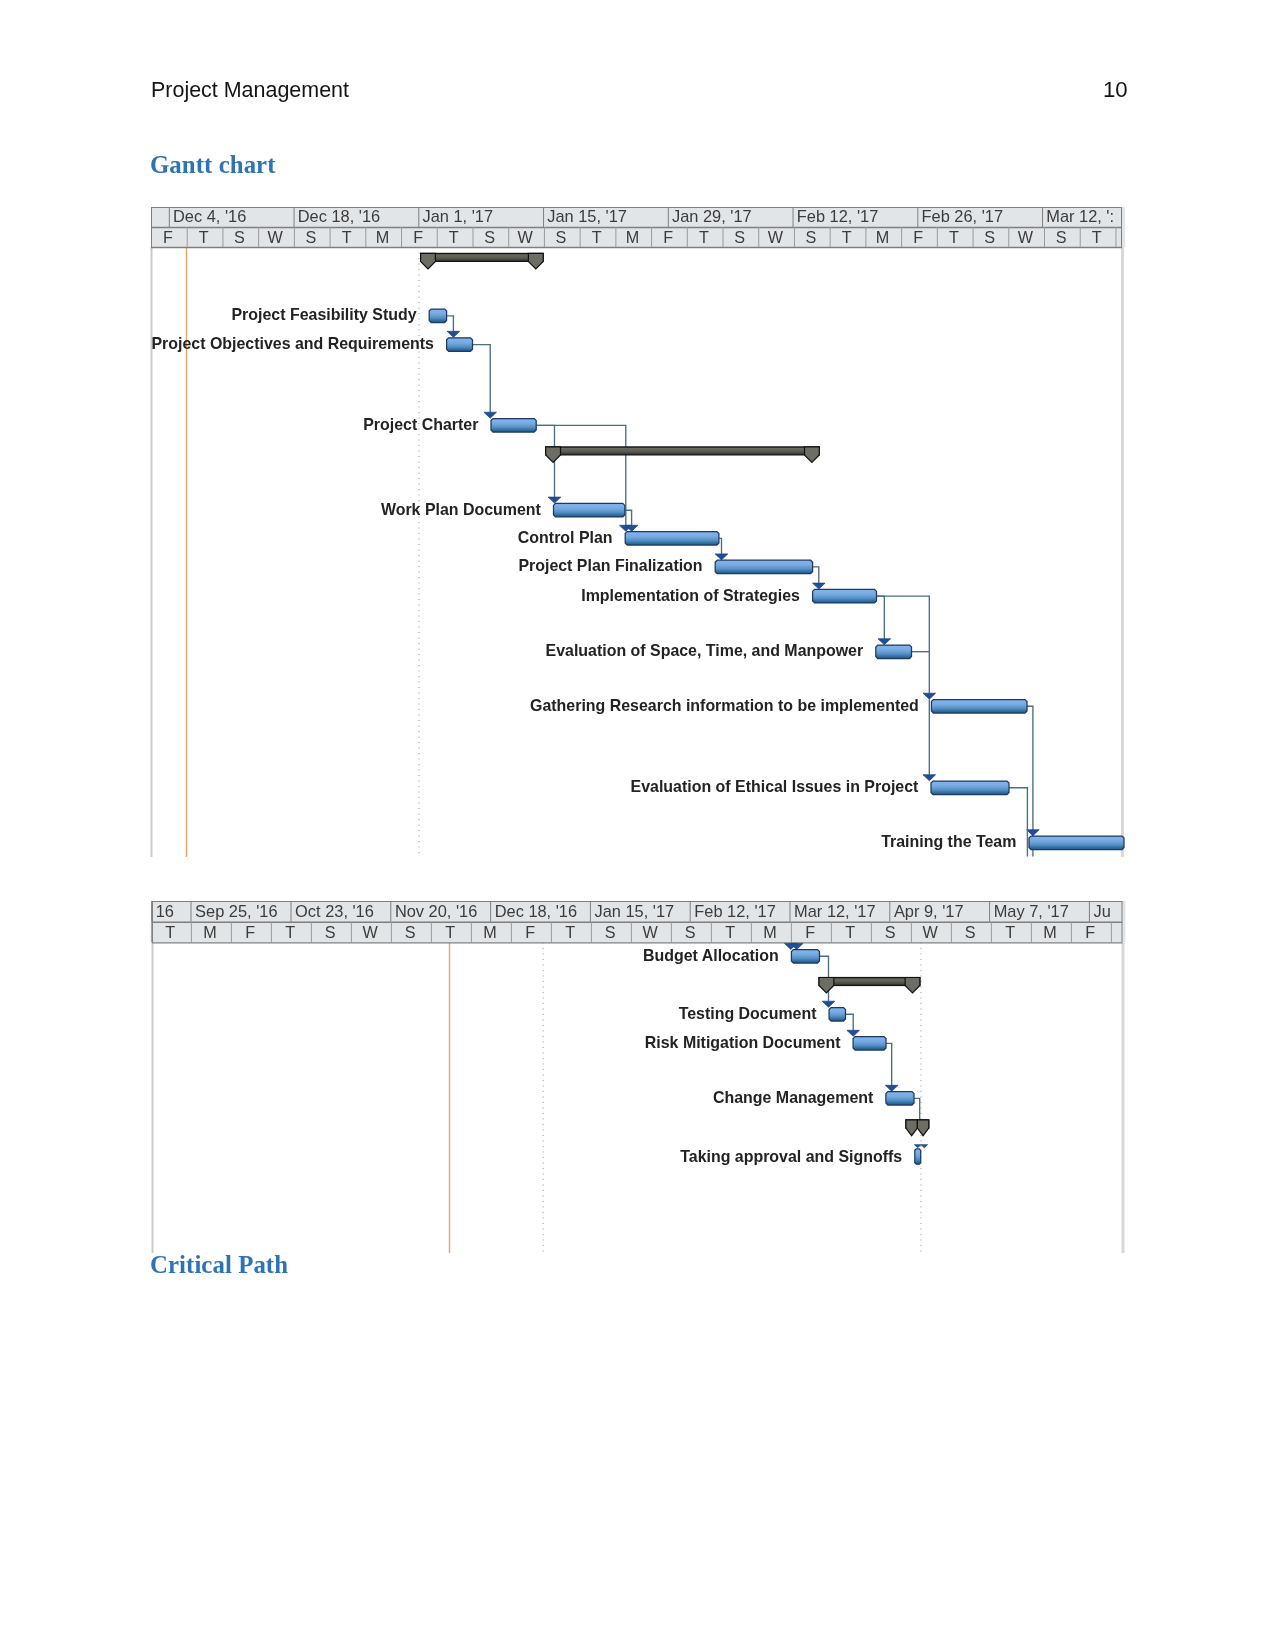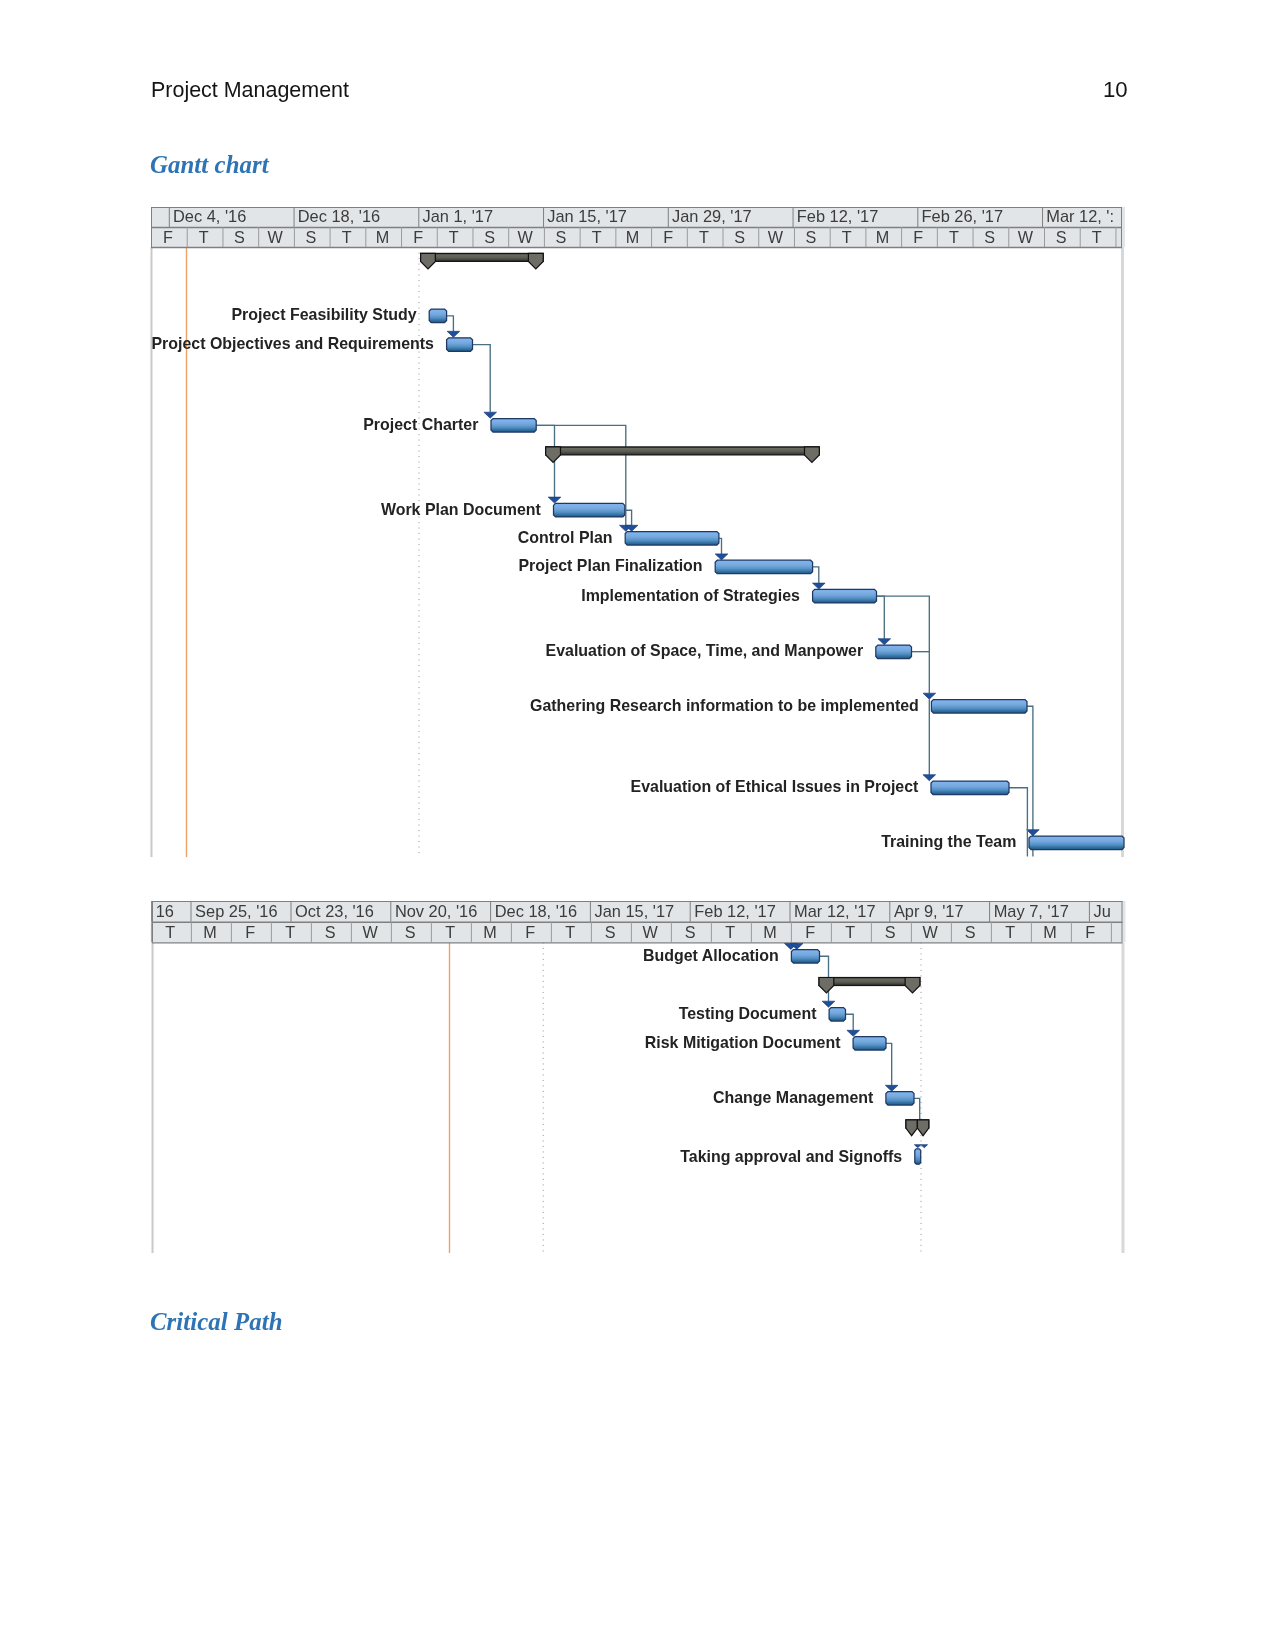--- a/index.html
+++ b/index.html
@@ -5,21 +5,21 @@
 <style>
   html,body{margin:0;padding:0;background:#fff;}
   body{width:1275px;height:1651px;position:relative;overflow:hidden;
        font-family:"Liberation Serif",serif;-webkit-font-smoothing:antialiased;}
   .pg{position:absolute;inset:0;width:1275px;height:1651px;}
   #hdr-title{position:absolute;left:151px;top:77px;font-family:"Liberation Sans",sans-serif;
        font-size:22.2px;color:#141414;white-space:nowrap;transform:scaleX(0.967);transform-origin:0 0;}
   #hdr-page{position:absolute;left:1103px;top:77px;font-family:"Liberation Sans",sans-serif;
        font-size:22.2px;color:#141414;white-space:nowrap;}
   .sec-h{position:absolute;font-family:"Liberation Serif",serif;font-weight:bold;
-       font-size:24.8px;color:#2E74B5;white-space:nowrap;letter-spacing:0.08px;font-style:italic;}
+       font-size:24.8px;color:#2E74B5;white-space:nowrap;letter-spacing:0.08px;}
   .para{position:absolute;font-family:"Liberation Serif",serif;font-size:25.1px;color:#0A0A0A;white-space:nowrap;}
   .gantt{position:absolute;display:block;}
   svg text{dominant-baseline:alphabetic;}
 </style>
 </head>
 <body>
 
 <div class="pg">
   <div id="hdr-title">Project Management</div>
   <div id="hdr-page">10</div>
@@ -318,14 +318,14 @@
         <text x="840" y="1047.8" text-anchor="end" font-family="&quot;Liberation Sans&quot;, sans-serif" font-weight="bold" font-size="16.3" fill="#232323" transform="translate(840 0) scale(0.979 1) translate(-840 0)">Risk Mitigation Document</text>
         <path d="M887.4 1091.5 H911.5 L913.5 1093.5 V1103 L911.5 1105 H887.4 L885.4 1103 V1093.5 Z" fill="url(#barGrad1)" stroke="#1F3864" stroke-width="1.25" stroke-linejoin="miter"></path>
         <text x="872.8" y="1102.8" text-anchor="end" font-family="&quot;Liberation Sans&quot;, sans-serif" font-weight="bold" font-size="16.3" fill="#232323" transform="translate(872.8 0) scale(0.979 1) translate(-872.8 0)">Change Management</text>
         <rect x="905.4" y="1119.9" width="22.899999999999977" height="8.2" fill="url(#sumGrad1)" stroke="#141414" stroke-width="1.2"></rect>
         <path d="M905.4 1119.9 h11.449999999999989 V1128.1000000000001 L911.125 1135.7 L905.4 1128.1000000000001 Z" fill="#6D6D66" stroke="#111111" stroke-width="1.2" stroke-linejoin="miter"></path>
         <path d="M928.3 1119.9 h-11.449999999999989 V1128.1000000000001 L922.5749999999999 1135.7 L928.3 1128.1000000000001 Z" fill="#6D6D66" stroke="#111111" stroke-width="1.2" stroke-linejoin="miter"></path>
         <path d="M915.775 1148.9 H918.725 L920.2 1150.375 V1162.725 L918.725 1164.2 H915.775 L914.3 1162.725 V1150.375 Z" fill="url(#barGrad1)" stroke="#1F3864" stroke-width="1.25" stroke-linejoin="miter"></path>
         <text x="901.6999999999999" y="1162" text-anchor="end" font-family="&quot;Liberation Sans&quot;, sans-serif" font-weight="bold" font-size="16.3" fill="#232323" transform="translate(901.6999999999999 0) scale(0.979 1) translate(-901.6999999999999 0)">Taking approval and Signoffs</text>
       </g>
     </svg>
-  <h2 class="sec-h" style="left:150px;top:1287px;">Critical Path</h2>
+  <h2 class="sec-h" style="left:150px;top:1230px;">Critical Path</h2>
 </div>
 
 </body></html>

